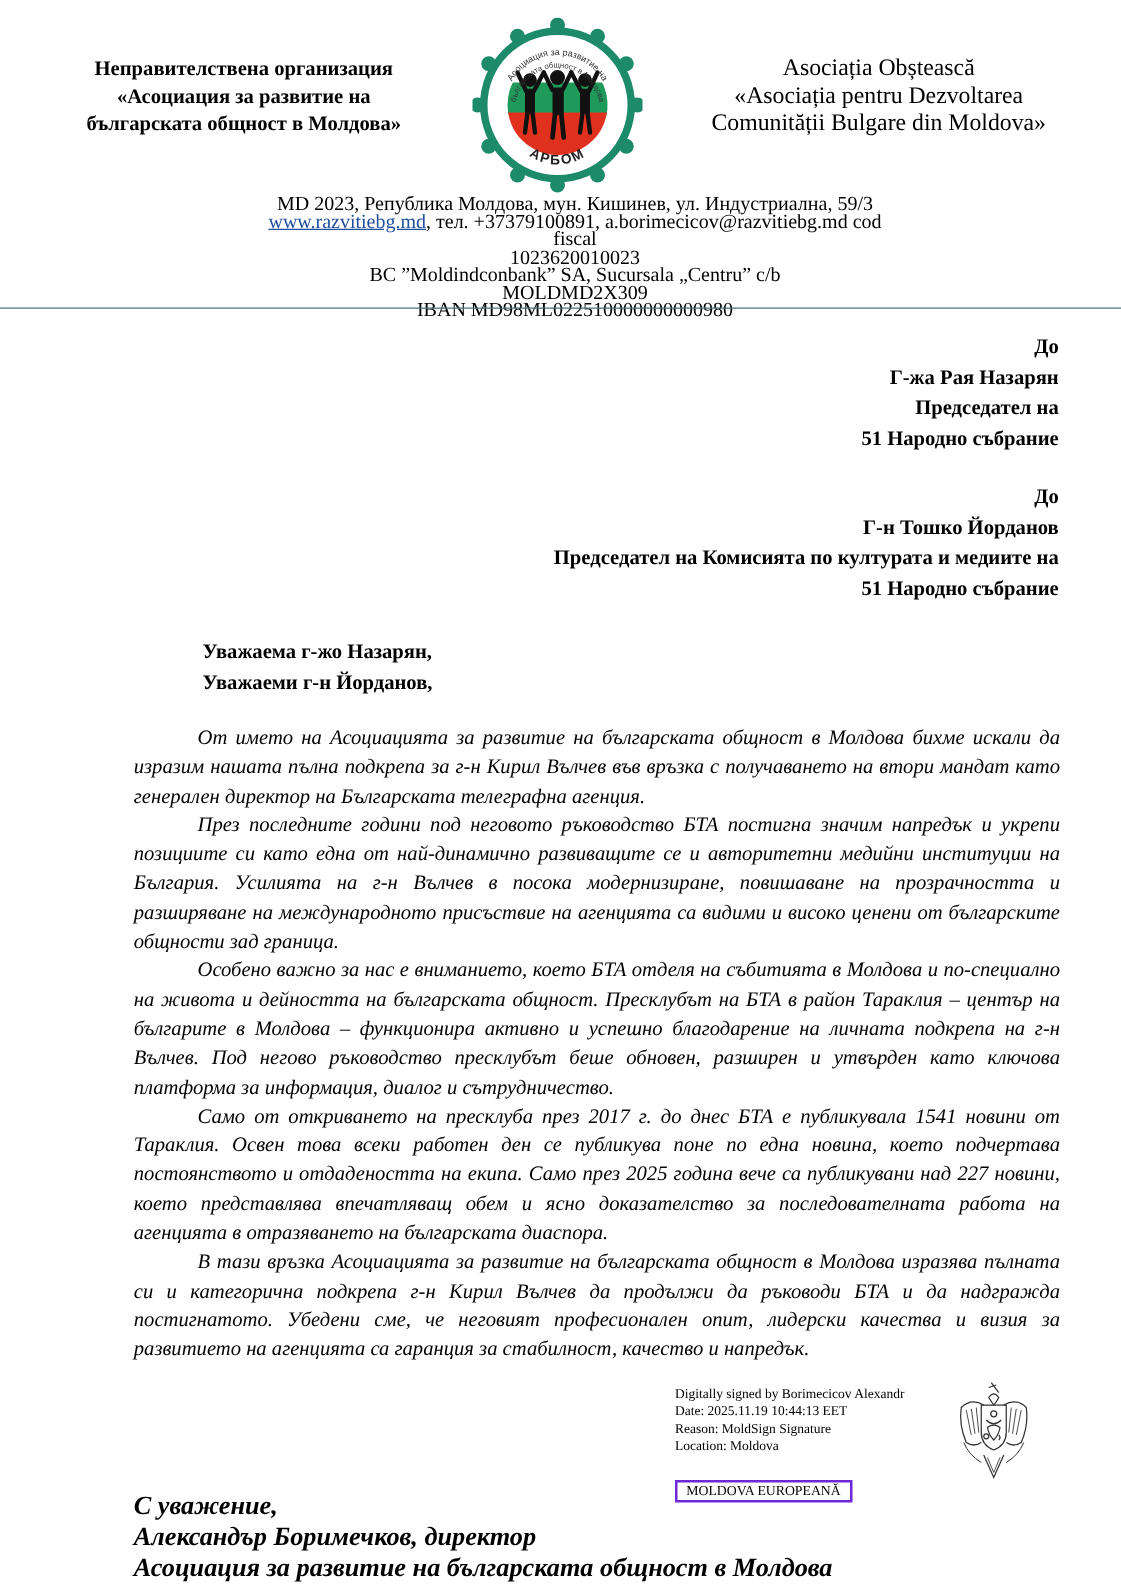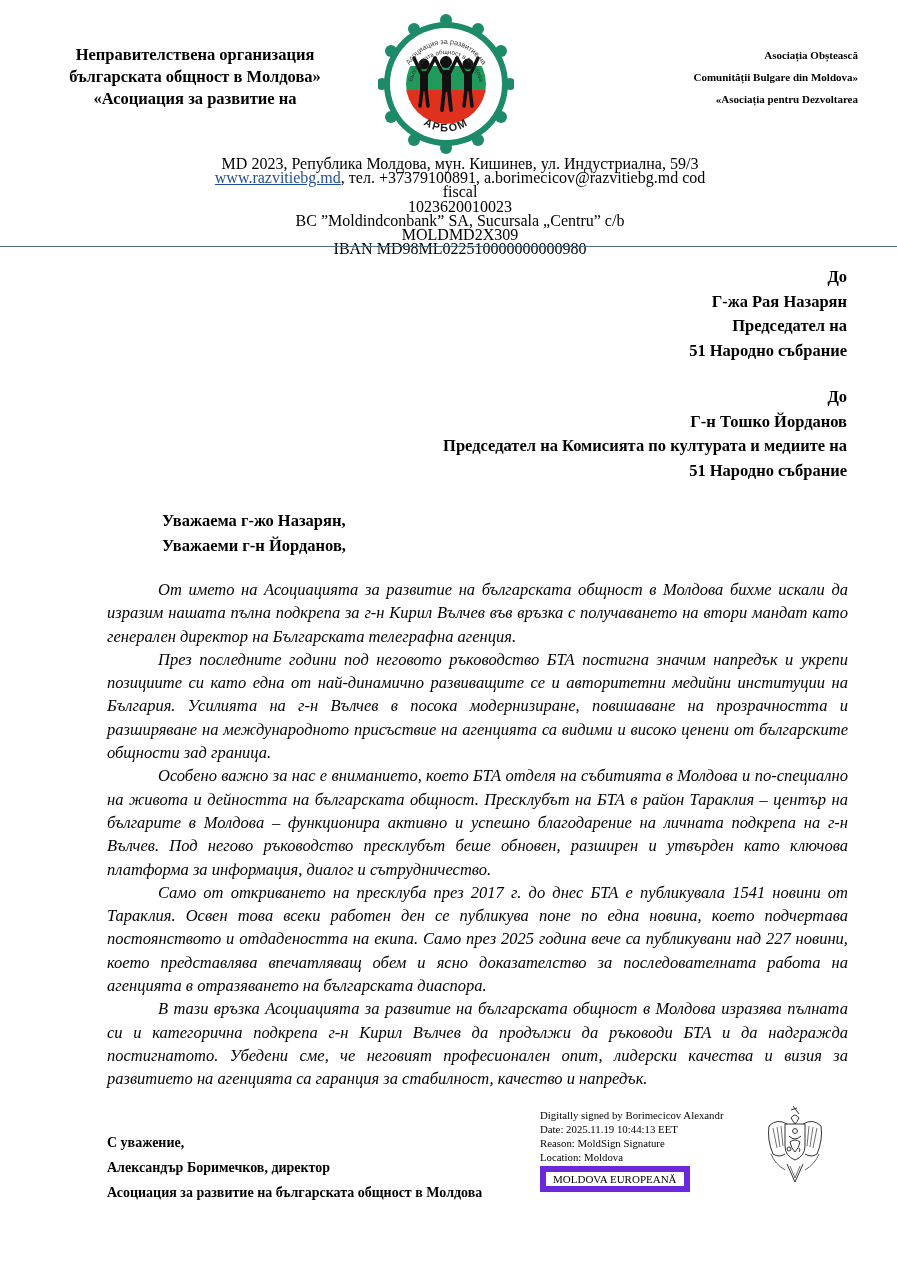--- a/index.html
+++ b/index.html
@@ -10,21 +10,21 @@
     }
     .page { position: relative; width: 897px; height: 1268px; }
 
     
     .hdr-left {
       position: absolute; left: 40px; top: 44px; width: 310px;
       text-align: center; font-weight: bold; font-size: 16.5px; line-height: 22px;
     }
     .hdr-right {
       position: absolute; left: 548px; top: 44px; width: 310px;
-      text-align: right; font-weight: bold; font-size: 11px; line-height: 22px;
+      text-align: center; font-weight: normal; font-size: 19px; line-height: 22px;
     }
     .logo {
       position: absolute; left: 378px; top: 14px; width: 136px; height: 142px;
     }
     .contact {
       position: absolute; left: 200px; top: 157px; width: 520px;
       text-align: center; font-size: 16px; line-height: 14.2px;
     }
     .contact a { color: #1f4e9e; text-decoration: underline; }
     .hrule {
@@ -45,45 +45,45 @@
       font-weight: bold; font-size: 16.5px; line-height: 25px;
     }
 
     .body {
       position: absolute; left: 107px; top: 578px; width: 741px;
       font-size: 16.5px; line-height: 23.3px; text-align: justify; font-style: italic;
     }
     .body p { text-indent: 51px; }
 
     .closing {
-      position: absolute; left: 107px; top: 1130px;
-      font-weight: bold; font-size: 14px; line-height: 25px;
+      position: absolute; left: 107px; top: 1192px;
+      font-weight: bold; font-size: 21px; line-height: 25px; font-style: italic;
     }
 
     .sig {
       position: absolute; left: 540px; top: 1108px; width: 220px;
       font-size: 10.8px; line-height: 14px;
     }
     .sig-box {
-      display: inline-block; border: 6px solid #6d28d9; padding: 0 7px;
-      margin-top: 2px; line-height: 14px; font-size: 11px;
+      display: inline-block; border: 2px solid #6d28d9; padding: 0 7px;
+      margin-top: 20px; line-height: 14px; font-size: 11px;
     }
     .coat {
       position: absolute; left: 765px; top: 1102px; width: 60px; height: 88px;
     }
   </style>
 </head>
 <body>
 
 <div class="page">
 
   <div class="hdr-left">
     <div>Неправителствена организация</div>
+    <div>«Асоциация за развитие на</div>
     <div>българската общност в Молдова»</div>
-    <div>«Асоциация за развитие на</div>
   </div>
 
   <div class="logo">
     <svg width="136" height="142" viewBox="0 0 136 142">
       <defs>
         <clipPath id="innerClip">
             <circle cx="68" cy="70" r="40"></circle>
           </clipPath>
         <path id="ringPath" d="M 26 72 A 42 42 0 0 1 110 72" fill="none"></path>
         <path id="ringPath2" d="M 34 74 A 34 34 0 0 1 102 74" fill="none"></path>
@@ -142,22 +142,22 @@
         <textPath href="#ringPath2" startOffset="50%" text-anchor="middle">българската общност в Молдова</textPath>
       </text>
       <text font-family="Liberation Sans, sans-serif" font-size="11" font-weight="bold" fill="#222" letter-spacing="1.5">
         <textPath href="#bottomPath" startOffset="50%" text-anchor="middle">АРБОМ</textPath>
       </text>
     </svg>
   </div>
 
   <div class="hdr-right">
     <div>Asociația Obștească</div>
+    <div>«Asociația pentru Dezvoltarea</div>
     <div>Comunității Bulgare din Moldova»</div>
-    <div>«Asociația pentru Dezvoltarea</div>
   </div>
 
   <div class="contact">
     <div>MD 2023, Република Молдова, мун. Кишинев, ул. Индустриална, 59/3</div>
     <div><a>www.razvitiebg.md</a><span>, тел. +37379100891, a.borimecicov@razvitiebg.md cod fiscal</span></div>
     <div>1023620010023</div>
     <div>BC ”Moldindconbank” SA, Sucursala „Centru” c/b</div>
     <div>MOLDMD2X309</div>
     <div>IBAN MD98ML022510000000000980</div>
   </div>

